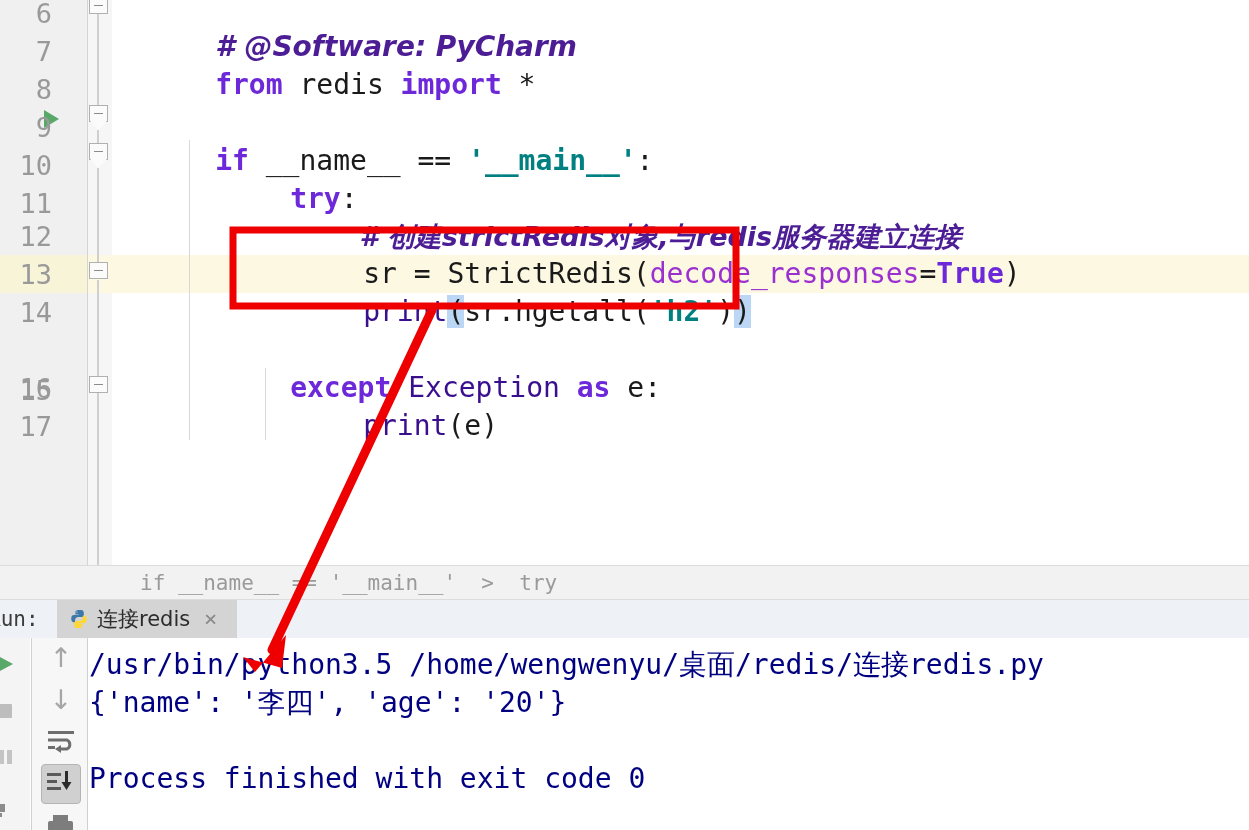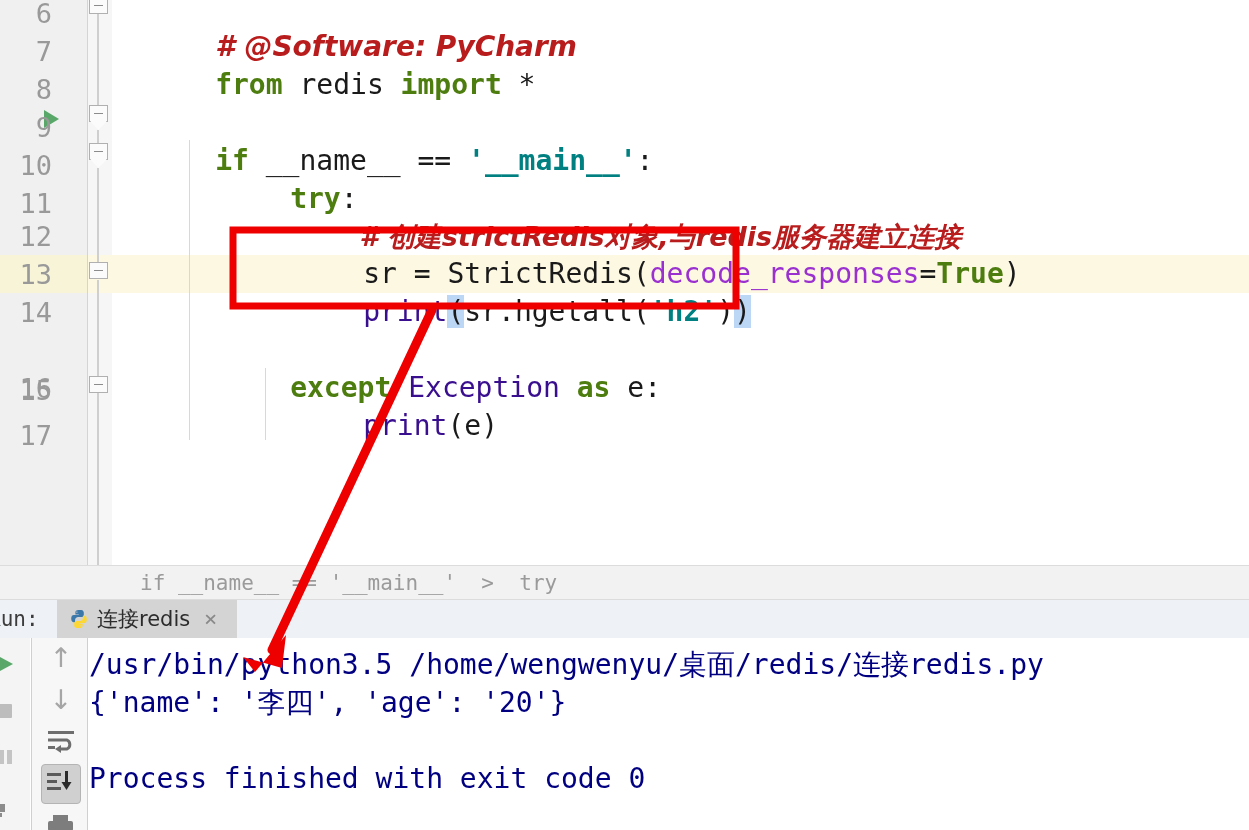--- a/index.html
+++ b/index.html
@@ -47,24 +47,24 @@
   }
   .fold-line{position:absolute;left:97px;width:2px;background:#cfcfcf;}
 
   .code{
     position:absolute;left:112px;height:38px;line-height:38px;
     font-size:28px;white-space:pre;
     font-family:"DejaVu Sans Mono","Liberation Mono",monospace;
   }
   .indent-guide{position:absolute;width:1px;background:#d8d8d8;}
 
-  .kw{color:#4d7c0f;font-weight:bold;}
+  .kw{color:#6d28d9;font-weight:bold;}
   .plain{color:#1a1a1a;}
   .str{color:#008080;font-weight:bold;}
-  .cmt{color:#b91c1c;font-style:italic;font-weight:bold;font-family:"DejaVu Sans","Liberation Sans",sans-serif;text-align:center;}
+  .cmt{color:#4c1d95;font-style:italic;font-weight:bold;font-family:"DejaVu Sans","Liberation Sans",sans-serif;text-align:center;}
   .kwarg{color:#9b30d0;}
   .builtin{color:#3a0f8f;}
   .brmatch{background:#bcd6f5;color:#1a1a1a;}
 
   
   .breadcrumb{
     position:absolute;left:0;top:565px;width:1249px;height:35px;
     background:#f2f2f2;border-top:1px solid #dcdcdc;border-bottom:1px solid #dcdcdc;
     box-sizing:border-box;
   }
@@ -175,21 +175,21 @@
         </div>
       <div class="ln-row" style="top:294px;">
           <span class="ln-num">14</span>
         </div>
       <div class="ln-row" style="top:332px;margin-top:40px;">
           <span class="ln-num">15</span>
         </div>
       <div class="ln-row" style="top:370px;">
           <span class="ln-num">16</span>
         </div>
-      <div class="ln-row" style="top:408px;margin-top:9px;">
+      <div class="ln-row" style="top:408px;">
           <span class="ln-num">17</span>
         </div>
     </div>
 
     <div class="code" style="top:-10px;left:114px;">
       <span class="cmt"># @Software: PyCharm</span>
     </div>
 
     <div class="code" style="top:28px;left:114px;">
       <span class="kw">from</span><span class="plain"> redis </span><span class="kw">import</span><span class="plain"> *</span>

